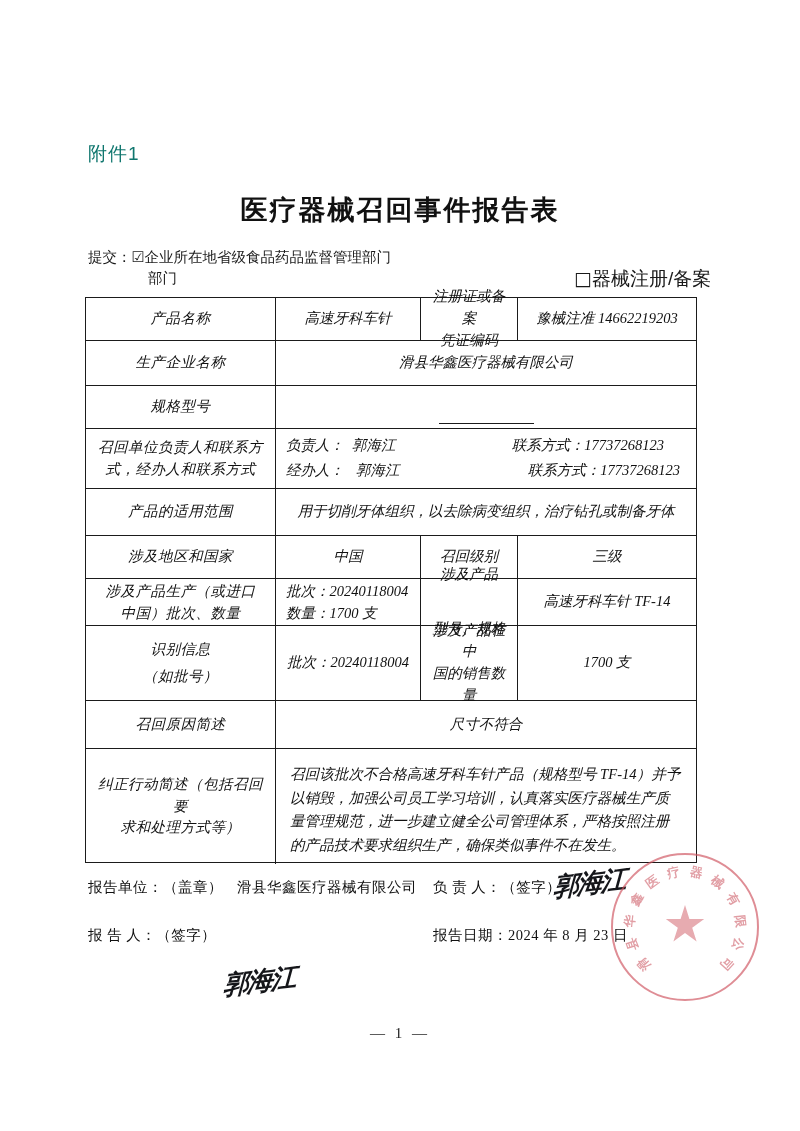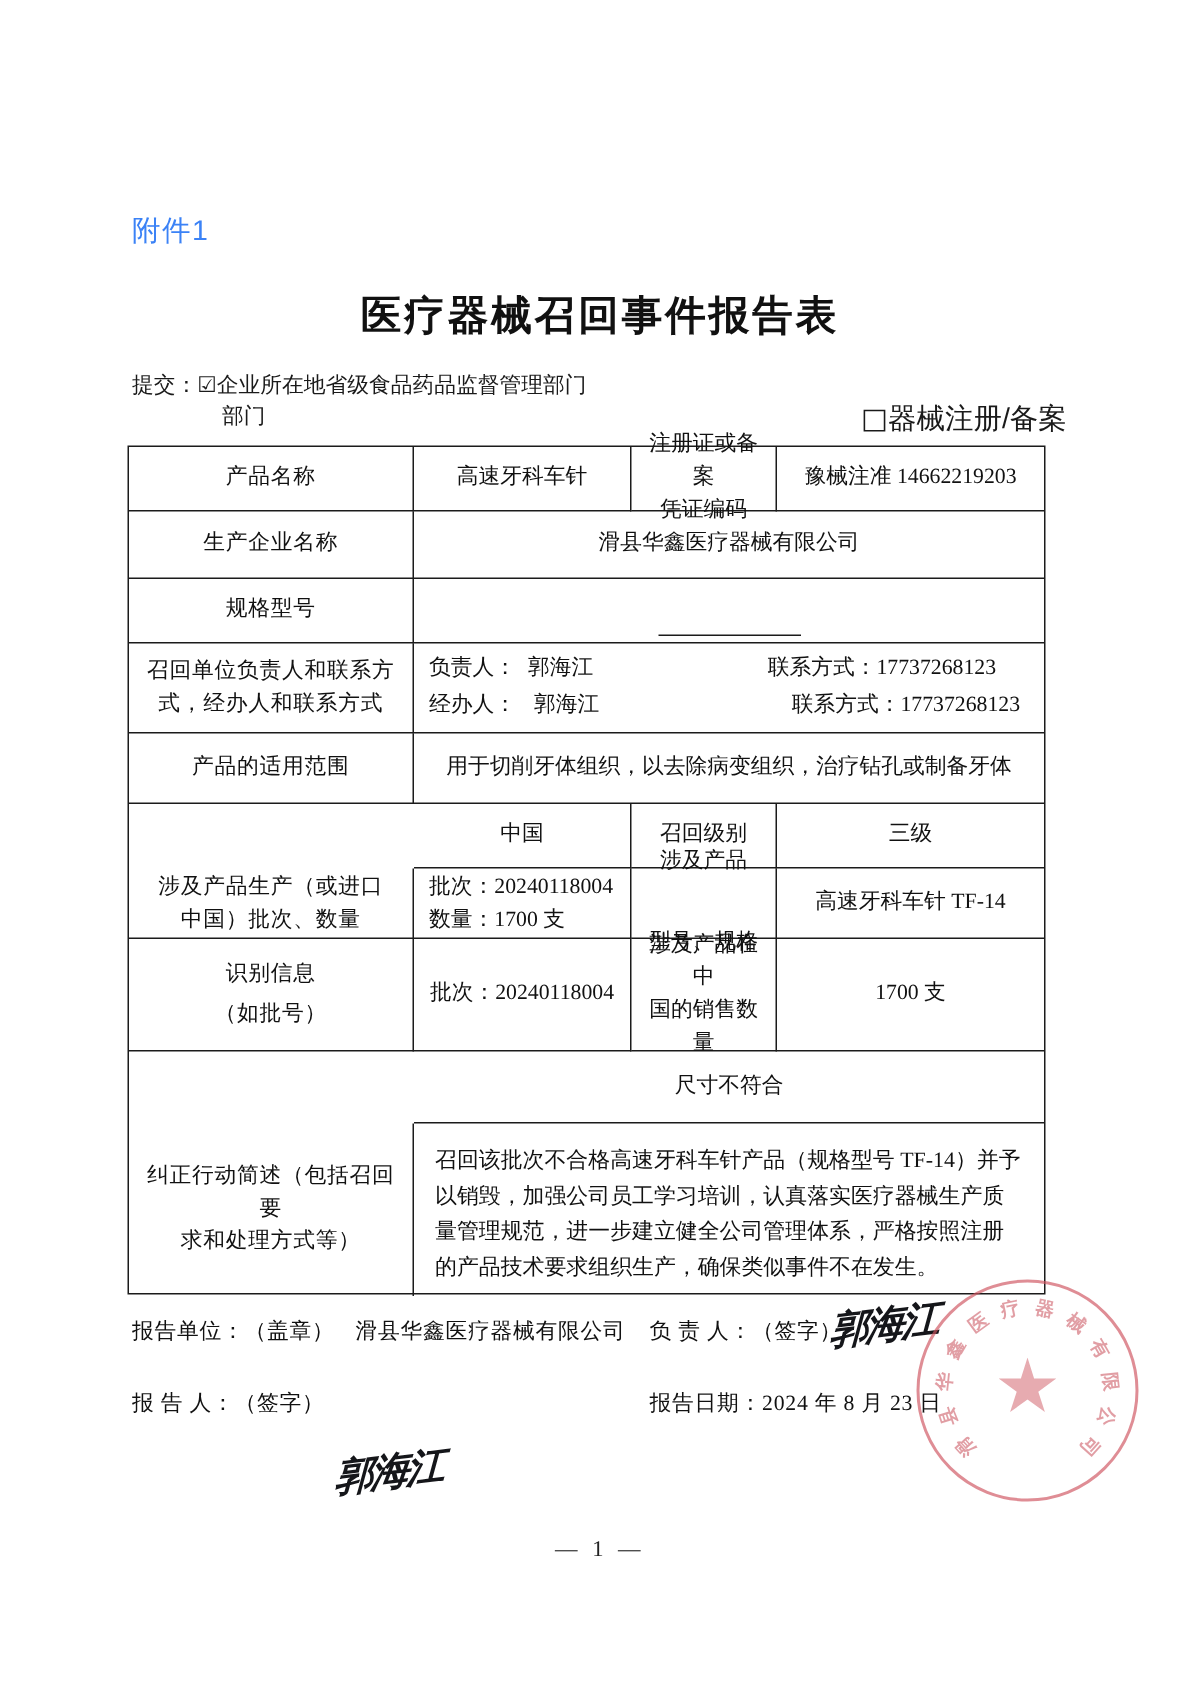--- a/index.html
+++ b/index.html
@@ -10,21 +10,21 @@
     color:#111;
     position:relative;
     overflow:hidden;
   }
   .page{position:absolute;inset:0;}
 
   
   .attach{
     position:absolute;left:88px;top:141px;
     font-family:"Liberation Sans","DejaVu Sans",sans-serif;
-    font-size:19px;letter-spacing:1px;color:#3b82f6;
+    font-size:19px;letter-spacing:1px;color:#0f766e;
   }
   .doc-title{
     position:absolute;left:0;right:0;top:192px;
     text-align:center;
     font-family:"Liberation Sans","DejaVu Sans",sans-serif;
     font-weight:bold;font-size:27px;letter-spacing:2px;color:#111;
   }
   .submit-row{
     position:absolute;left:88px;top:247px;width:620px;height:42px;
     font-family:"Liberation Sans","DejaVu Sans",sans-serif;
@@ -40,20 +40,21 @@
     position:absolute;left:85px;top:297px;
     width:612px;height:566px;
     border:1.3px solid #1b1b1b;
     box-sizing:border-box;
   }
   .cell{
     position:absolute;box-sizing:border-box;
     display:flex;align-items:center;justify-content:center;
     text-align:center;font-size:14.5px;line-height:1.5;
     padding:2px 6px;
+    font-style:italic;
   }
   .bd-r{border-right:1.3px solid #1b1b1b;}
   .bd-b{border-bottom:1.3px solid #1b1b1b;}
   .two-line{flex-direction:column;justify-content:center;}
   .two-line span{display:block;}
   .lbl{letter-spacing:.5px;}
   .dash{
     width:95px;height:0;border-top:1.6px solid #1b1b1b;
   }
   .para{
@@ -164,20 +165,21 @@
       </div>
       <div style="display:flex;width:100%;justify-content:space-between;align-items:center;">
         <span><span>经办人：</span><span style="padding-left:12px;">郭海江</span></span>
         <span style="padding-right:6px;"><span>联系方式：</span><span>17737268123</span></span>
       </div>
     </div>
 
     <div class="cell bd-r bd-b lbl" style="left:0;top:191px;width:190px;height:47px;">产品的适用范围</div>
     <div class="cell bd-b" style="left:190px;top:191px;width:420px;height:47px;">用于切削牙体组织，以去除病变组织，治疗钻孔或制备牙体</div>
 
+    <div class="cell bd-r bd-b lbl" style="left:0;top:238px;width:190px;height:43px;">涉及地区和国家</div>
     <div class="cell bd-r bd-b" style="left:190px;top:238px;width:145px;height:43px;">中国</div>
     <div class="cell bd-r bd-b" style="left:335px;top:238px;width:97px;height:43px;">召回级别</div>
     <div class="cell bd-b" style="left:432px;top:238px;width:178px;height:43px;">三级</div>
 
     <div class="cell bd-r bd-b two-line lbl" style="left:0;top:281px;width:190px;height:47px;justify-content:space-around;">
       <span>涉及产品生产（或进口</span>
       <span>中国）批次、数量</span>
     </div>
     <div class="cell bd-r bd-b two-line" style="left:190px;top:281px;width:145px;height:47px;justify-content:space-around;align-items:flex-start;padding-left:10px;">
       <span>批次：20240118004</span>
@@ -193,20 +195,21 @@
       <span>识别信息</span>
       <span>（如批号）</span>
     </div>
     <div class="cell bd-r bd-b" style="left:190px;top:328px;width:145px;height:75px;">批次：20240118004</div>
     <div class="cell bd-r bd-b two-line" style="left:335px;top:328px;width:97px;height:75px;">
       <span>涉及产品在中</span>
       <span>国的销售数量</span>
     </div>
     <div class="cell bd-b" style="left:432px;top:328px;width:178px;height:75px;">1700 支</div>
 
+    <div class="cell bd-r bd-b lbl" style="left:0;top:403px;width:190px;height:48px;">召回原因简述</div>
     <div class="cell bd-b" style="left:190px;top:403px;width:420px;height:48px;">尺寸不符合</div>
 
     <div class="cell bd-r two-line lbl" style="left:0;top:451px;width:190px;height:115px;">
       <span>纠正行动简述（包括召回要</span>
       <span>求和处理方式等）</span>
     </div>
     <div class="cell" style="left:190px;top:451px;width:420px;height:115px;align-items:flex-start;padding-top:14px;">
       <span class="para">召回该批次不合格高速牙科车针产品（规格型号 TF-14）并予以销毁，加强公司员工学习培训，认真落实医疗器械生产质量管理规范，进一步建立健全公司管理体系，严格按照注册的产品技术要求组织生产，确保类似事件不在发生。</span>
     </div>
 

